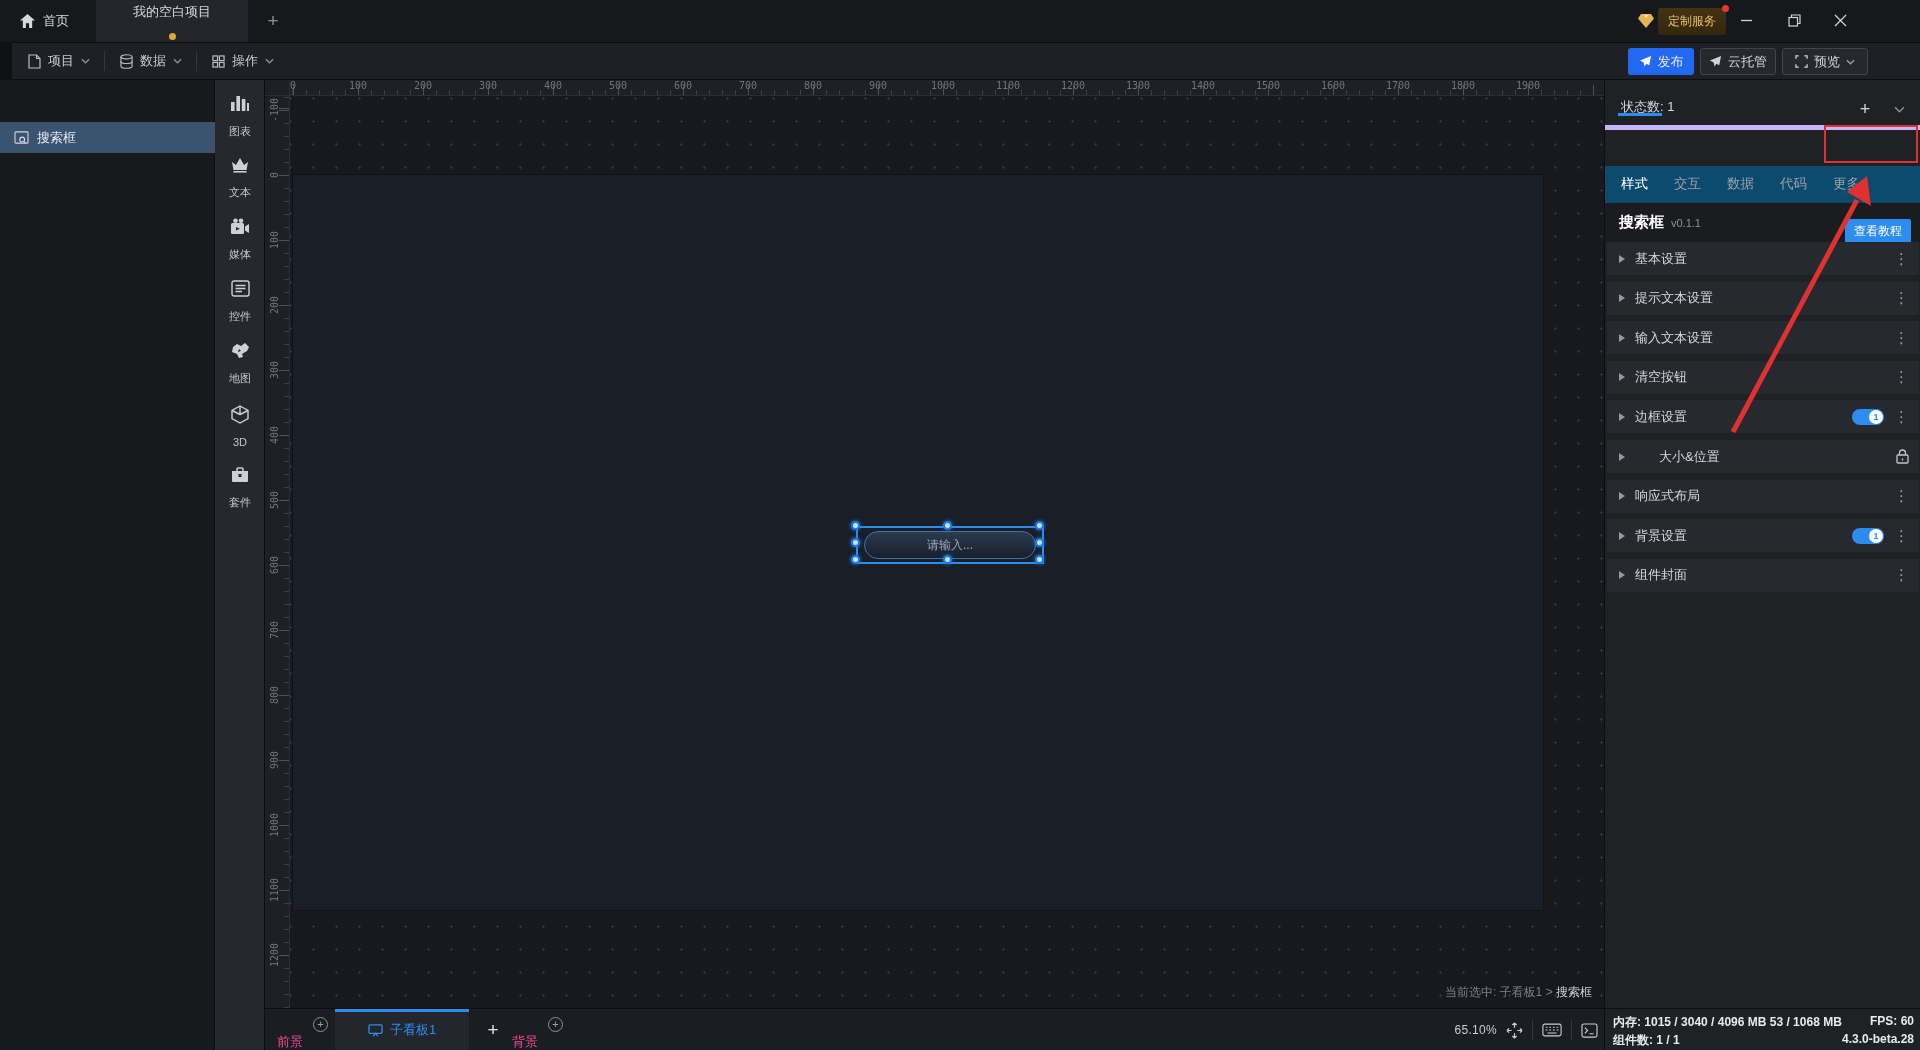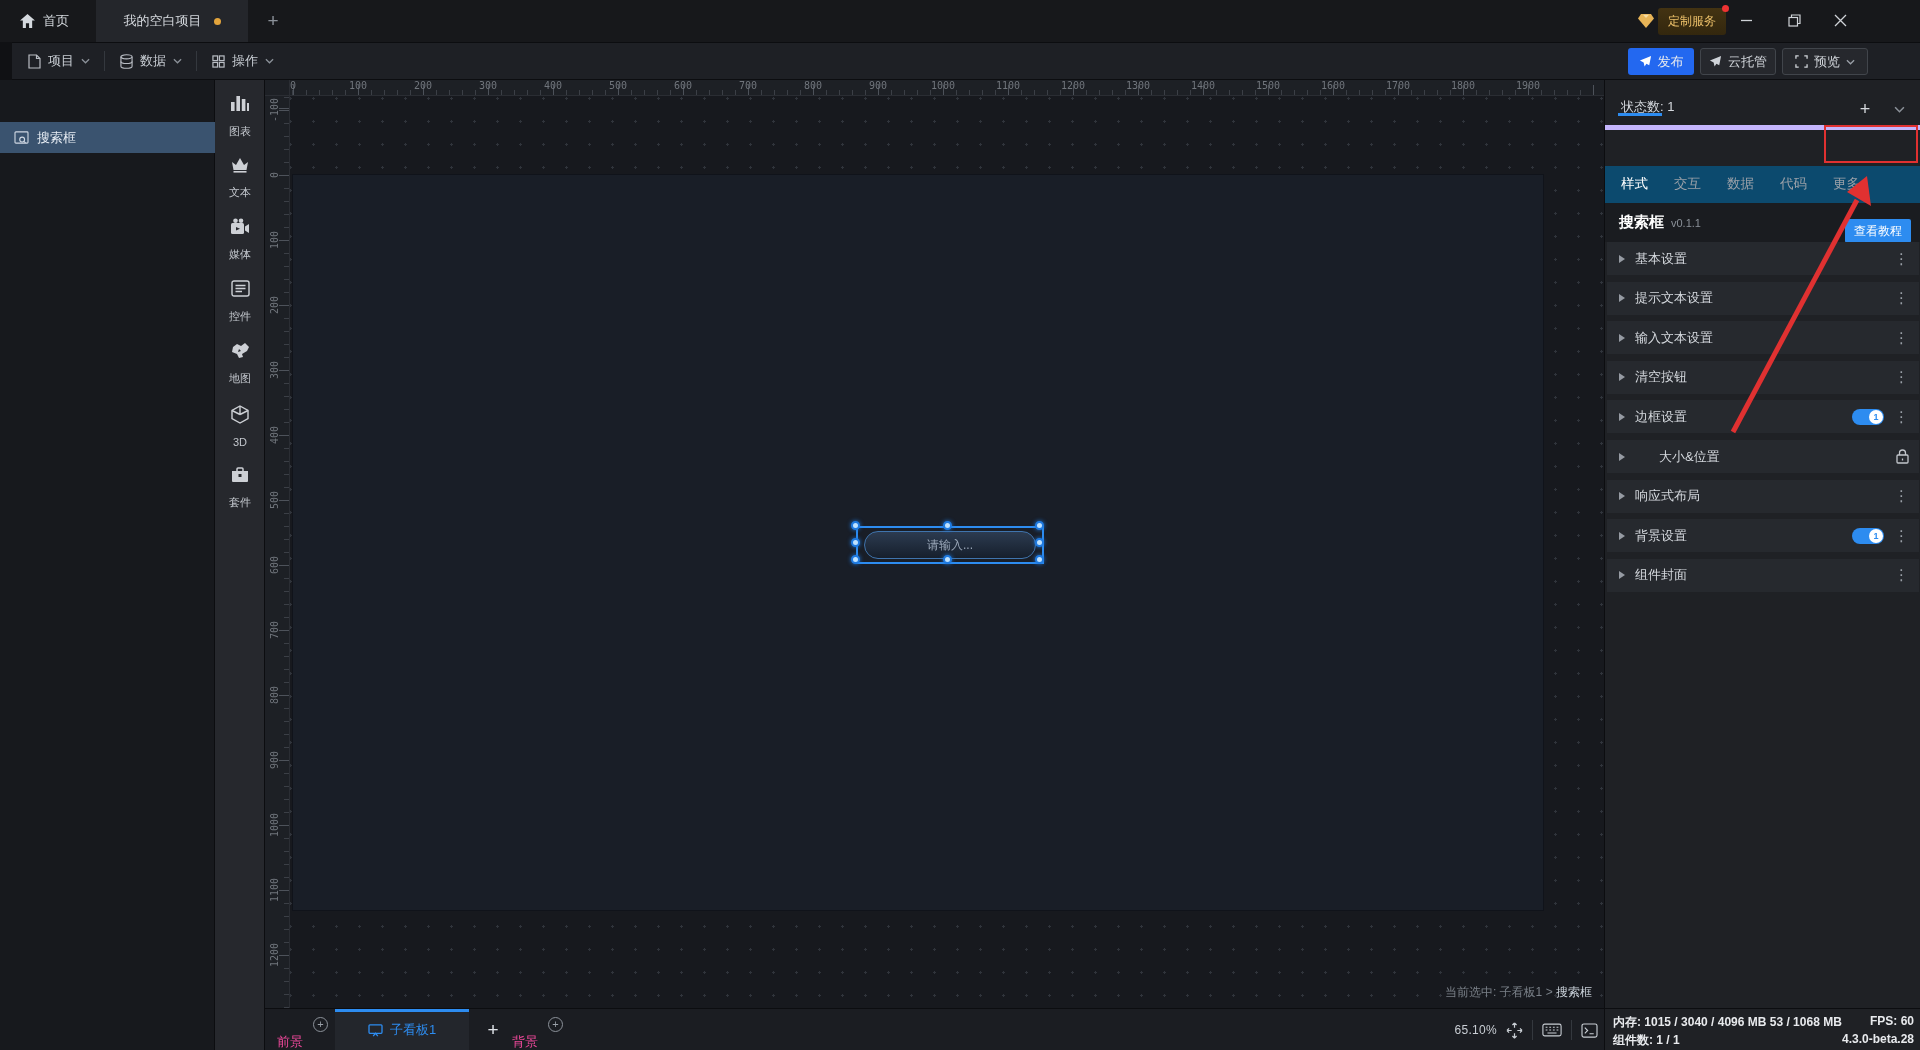--- a/index.html
+++ b/index.html
@@ -3,21 +3,21 @@
 <meta charset="utf-8">
 <style>
   *{margin:0;padding:0;box-sizing:border-box;}
   html,body{width:1920px;height:1050px;background:#101114;overflow:hidden;}
   body{font-family:"Liberation Sans","DejaVu Sans",sans-serif;color:#d5d9de;font-size:13px;position:relative;}
   svg{display:block;}
 
   
   .titlebar{position:absolute;left:0;top:0;width:1920px;height:42px;background:#17181b;}
   .home-btn{position:absolute;left:10px;top:0;height:42px;display:flex;align-items:center;gap:8px;padding:0 10px;color:#d5d9de;cursor:pointer;}
-  .proj-tab{position:absolute;left:96px;top:0;width:152px;height:42px;background:#24262b;display:flex;align-items:center;justify-content:center;gap:12px;color:#d5d9de;}
+  .proj-tab{position:absolute;left:96px;top:0;width:152px;height:42px;background:#24262b;display:flex;align-items:center;justify-content:center;gap:12px;color:#d5d9de;flex-direction:column;}
   .tab-dot{width:7px;height:7px;border-radius:50%;background:#e3a43c;}
   .newtab-btn{position:absolute;left:258px;top:0;height:42px;width:30px;display:flex;align-items:center;justify-content:center;color:#8b9199;font-size:19px;}
   .service-wrap{position:absolute;left:1638px;top:7px;height:28px;display:flex;align-items:center;gap:4px;}
   .service-badge{position:relative;background:linear-gradient(180deg,#433312,#33270e);color:#ecc06a;font-size:12px;padding:5px 10px;border-radius:3px;}
   .service-reddot{position:absolute;right:-3px;top:-3px;width:7px;height:7px;border-radius:50%;background:#e33;}
   .winbtn{position:absolute;top:0;width:40px;height:40px;display:flex;align-items:center;justify-content:center;color:#cfd3d8;}
 
   
   .menubar{position:absolute;left:12px;top:42px;width:1920px;height:38px;background:#1e2025;border-top:1px solid #0c0d10;border-bottom:1px solid #0c0d10;}
   .menu-item{position:absolute;top:0;height:36px;display:flex;align-items:center;gap:7px;padding:0 12px;color:#c9ced4;}

